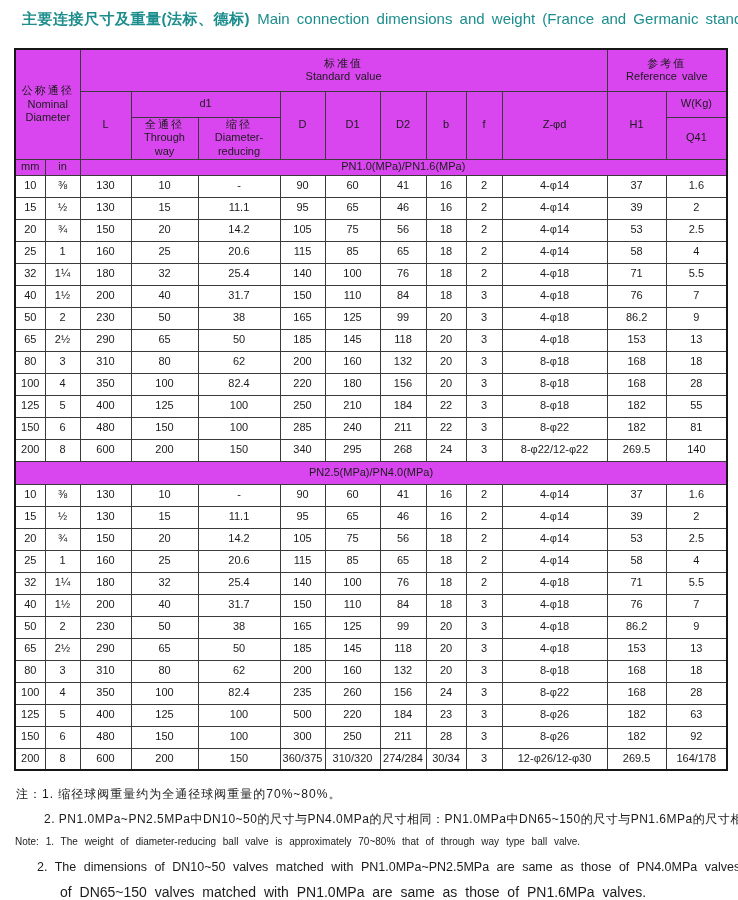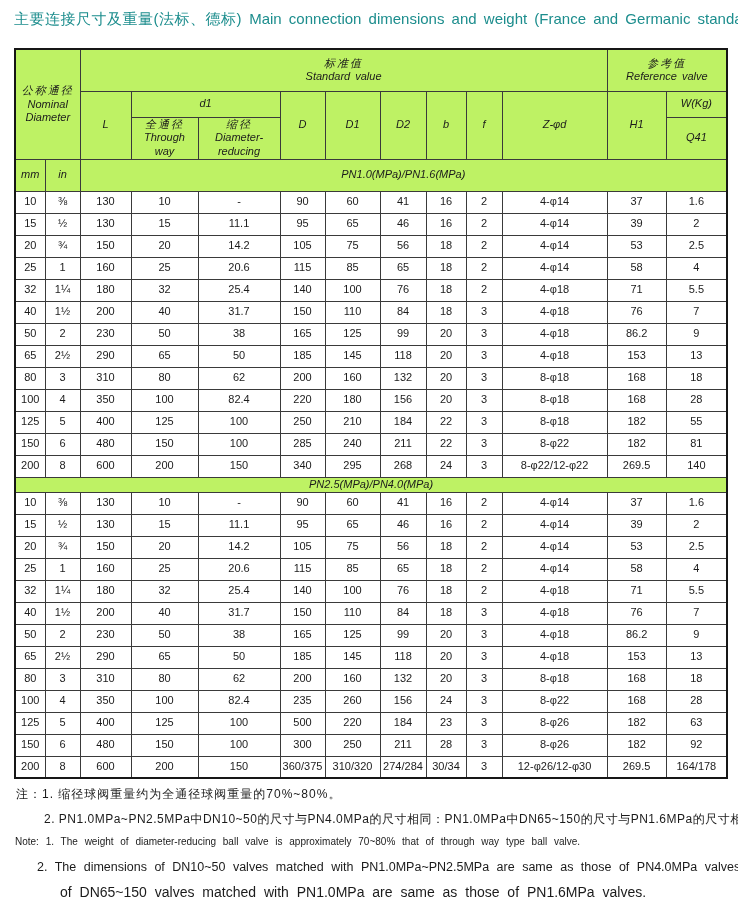--- a/index.html
+++ b/index.html
@@ -1,31 +1,31 @@
 <!DOCTYPE html>
 <html><head>
 <meta charset="utf-8">
 <style>
   html,body{margin:0;padding:0;background:#fff;}
   body{width:738px;height:900px;position:relative;font-family:"Liberation Sans",sans-serif;color:#1b1b1b;overflow:hidden;}
 
   .page-title{position:absolute;left:14px;top:10px;width:712px;font-size:15px;color:#1c8d8d;white-space:nowrap;word-spacing:3px;}
-  .page-title .zh{font-weight:normal;letter-spacing:.5px;}
+  .page-title .zh{font-weight:bold;letter-spacing:.5px;margin-left:8px;}
   .page-title .en{font-weight:normal;}
 
   table.spec{position:absolute;left:14px;top:48px;width:712px;border-collapse:collapse;table-layout:fixed;font-size:11px;}
   table.spec th, table.spec td{border:1px solid #3a3a3a;text-align:center;vertical-align:middle;padding:0 1px;font-weight:normal;line-height:1.25;overflow:hidden;}
   table.spec{border:2px solid #161616;}
-  th.hdr{background:#bef264;font-style:italic;}
+  th.hdr{background:#d946ef;}
   .r-top{height:42px;}
   .r-mid{height:26px;}
   .r-sub{height:38px;}
-  .r-unit{height:32px;}
+  .r-unit{height:16px;}
   tr.data-row{height:22px;}
-  tr.section-row{height:15px;}
+  tr.section-row{height:23px;}
   .zh-sp{letter-spacing:2px;display:block;}
   .en-ln{display:block;letter-spacing:0;word-spacing:2px;}
   .wrapcell{white-space:normal;}
   td{background:#fff;}
 
   .notes{position:absolute;left:0;top:788px;width:738px;font-size:12px;line-height:1.0;}
   .notes .ln{position:absolute;white-space:nowrap;}
   .n-zh1{left:16px;top:0;letter-spacing:1px;}
   .n-zh2{left:44px;top:25px;letter-spacing:.5px;}
   .n-en1{left:7px;top:49px;word-spacing:4px;font-size:10px;margin-left:8px;}

